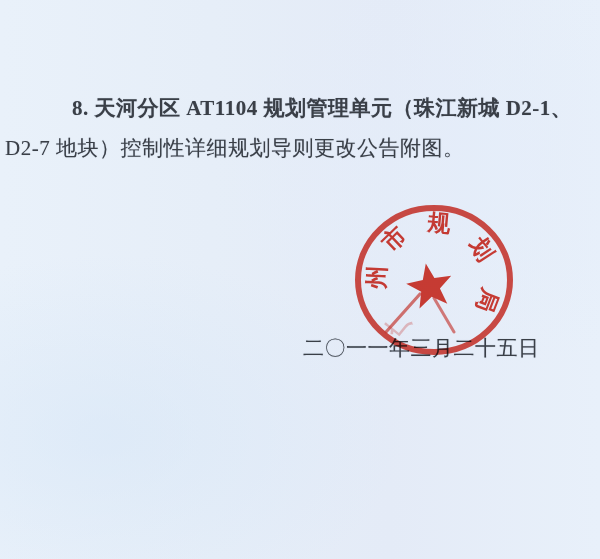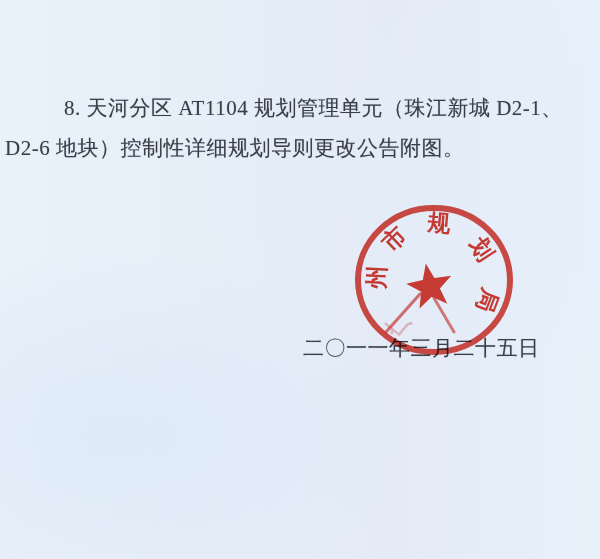--- a/index.html
+++ b/index.html
@@ -17,21 +17,21 @@
   .doc-line {
     position: absolute;
     font-size: 21px;
     line-height: 26px;
     letter-spacing: 0.5px;
     color: #3a3f47;
     text-shadow: 0 0 1px rgba(70, 85, 110, 0.35);
     white-space: nowrap;
   }
   .line-1 { left: 13px; top: 53px; }
-  .line-2 { left: 64px; top: 95px; }
+  .line-2 { left: 72px; top: 95px; font-weight: bold; }
   .line-3 { left: 5px;  top: 135px; }
   .date-line {
     position: absolute;
     left: 303px;
     top: 334px;
     font-size: 21px;
     letter-spacing: 0.5px;
     color: #3a3f47;
     text-shadow: 0 0 1px rgba(70, 85, 110, 0.35);
     white-space: nowrap;
@@ -54,21 +54,21 @@
   }
 </style>
 </head>
 <body>
 
 <div class="page">
 
 
   <div class="doc-line line-2">8. 天河分区 AT1104 规划管理单元（珠江新城 D2-1、</div>
 
-  <div class="doc-line line-3">D2-6 地块）控制性详细规划导则更改公告附图。</div>
+  <div class="doc-line line-3">D2-7 地块）控制性详细规划导则更改公告附图。</div>
 
   <div class="date-line">二〇一一年三月二十五日</div>
 
   <div class="seal">
     <svg width="220" height="220" viewBox="0 0 220 220">
 
       <ellipse cx="110" cy="110" rx="76" ry="72" fill="none" stroke="#d8291e" stroke-width="6" opacity="0.92"></ellipse>
 
       <polygon points="101.8,93.4 110.4,108.0 127.2,105.7 115.9,118.4 123.3,133.7 107.7,126.8 95.5,138.6 97.2,121.7 82.2,113.7 98.8,110.1" fill="#da2a1e"></polygon>
 

